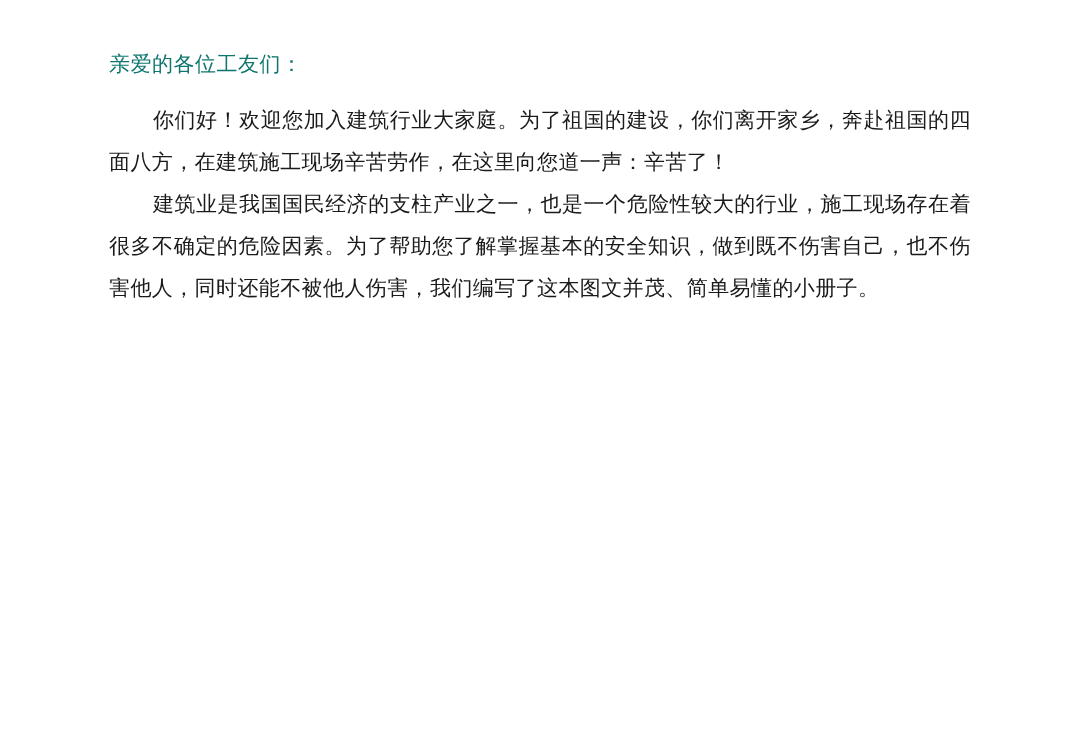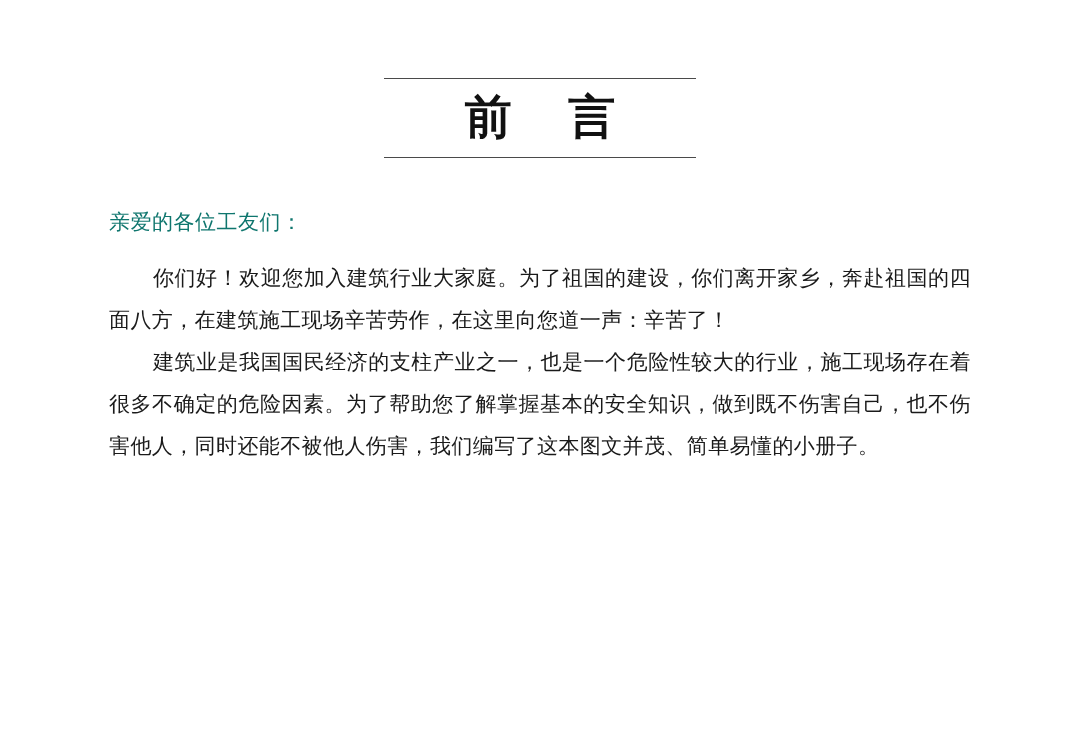--- a/index.html
+++ b/index.html
@@ -73,25 +73,20 @@
   }
   .gap {
     height: 14px;
   }
 </style>
 </head>
 <body>
 
 <div class="page">
 
-  <div class="title-block">
-    <div class="title-rule"></div>
-    <div class="title-text">前 言</div>
-    <div class="title-rule"></div>
-  </div>
 
   <div class="body-block">
     <div class="salutation">亲爱的各位工友们：</div>
     <div class="gap"></div>
     <p class="para">你们好！欢迎您加入建筑行业大家庭。为了祖国的建设，你们离开家乡，奔赴祖国的四面八方，在建筑施工现场辛苦劳作，在这里向您道一声：辛苦了！</p>
     <p class="para">建筑业是我国国民经济的支柱产业之一，也是一个危险性较大的行业，施工现场存在着很多不确定的危险因素。为了帮助您了解掌握基本的安全知识，做到既不伤害自己，也不伤害他人，同时还能不被他人伤害，我们编写了这本图文并茂、简单易懂的小册子。</p>
   </div>
 
 </div>
 

